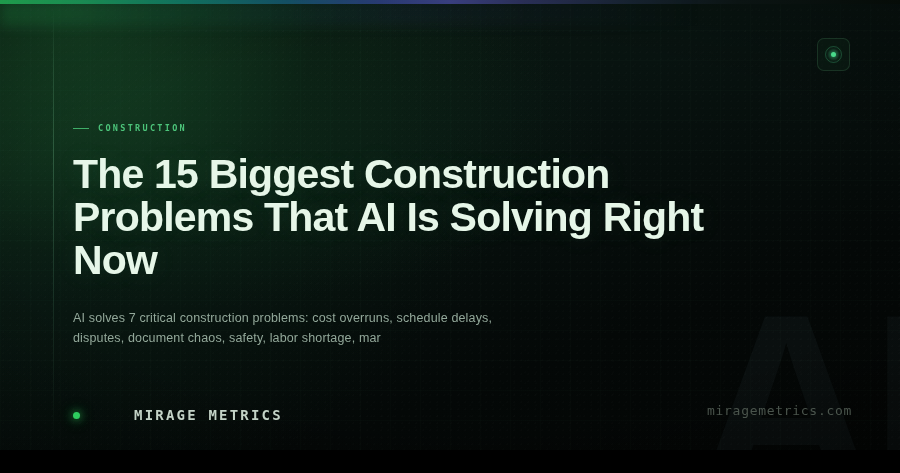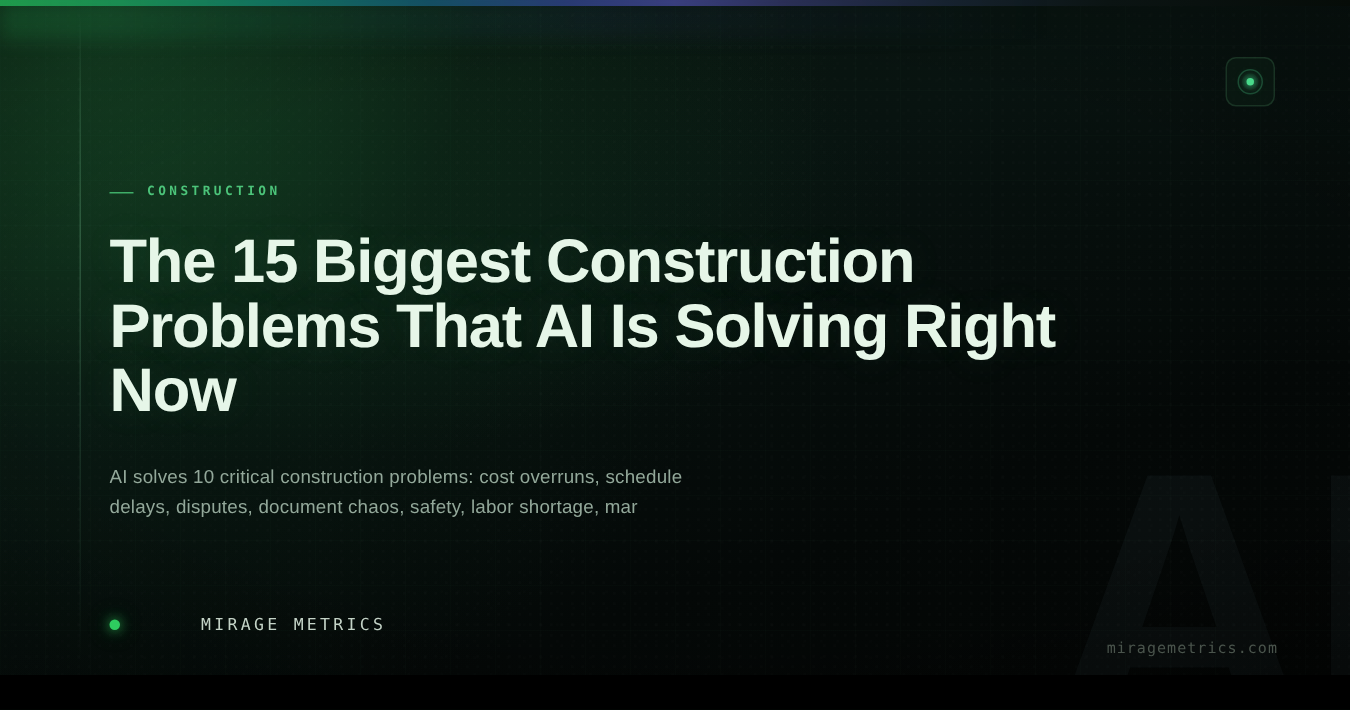--- a/index.html
+++ b/index.html
@@ -162,33 +162,33 @@
   }
   .brand-dot {
     width:7px; height:7px;
     border-radius:50%;
     background:#2ecc5f;
     box-shadow:0 0 8px rgba(46,204,95,0.85), 0 0 16px rgba(46,204,95,0.35);
     flex:none;
   }
   .brand-text {
     font-family:"DejaVu Sans Mono", monospace;
-    font-size:11px;
-    font-weight:400;
+    font-size:14px;
+    font-weight:700;
     letter-spacing:2.2px;
     color:#c4d3c7;
     text-transform:uppercase;
     padding-left:44px;
   }
 
   .footer-url {
     position:absolute;
-    right:48px; bottom:12px;
+    right:48px; bottom:32px;
     font-family:"DejaVu Sans Mono", monospace;
-    font-size:10px;
+    font-size:13px;
     letter-spacing:0.7px;
     color:#4a544c;
   }
 
   
   .icon-btn {
     position:absolute;
     right:50px; top:38px;
     width:33px; height:33px;
     border:1px solid rgba(90,165,115,0.20);
@@ -239,21 +239,21 @@
 
   <div class="v-rule"></div>
 
   <div class="eyebrow">
     <span class="eyebrow-dash"></span>
     <span class="eyebrow-text">CONSTRUCTION</span>
   </div>
 
   <h1 class="headline">The 15 Biggest Construction Problems That AI Is Solving Right Now</h1>
 
-  <p class="subtitle">AI solves 10 critical construction problems: cost overruns, schedule delays, disputes, document chaos, safety, labor shortage, mar</p>
+  <p class="subtitle">AI solves 7 critical construction problems: cost overruns, schedule delays, disputes, document chaos, safety, labor shortage, mar</p>
 
   <div class="footer-brand">
     <span class="brand-dot"></span>
     <span class="brand-text">MIRAGE METRICS</span>
   </div>
 
   <div class="footer-url">miragemetrics.com</div>
 
   <div class="icon-btn">
     <span class="rec-icon">

